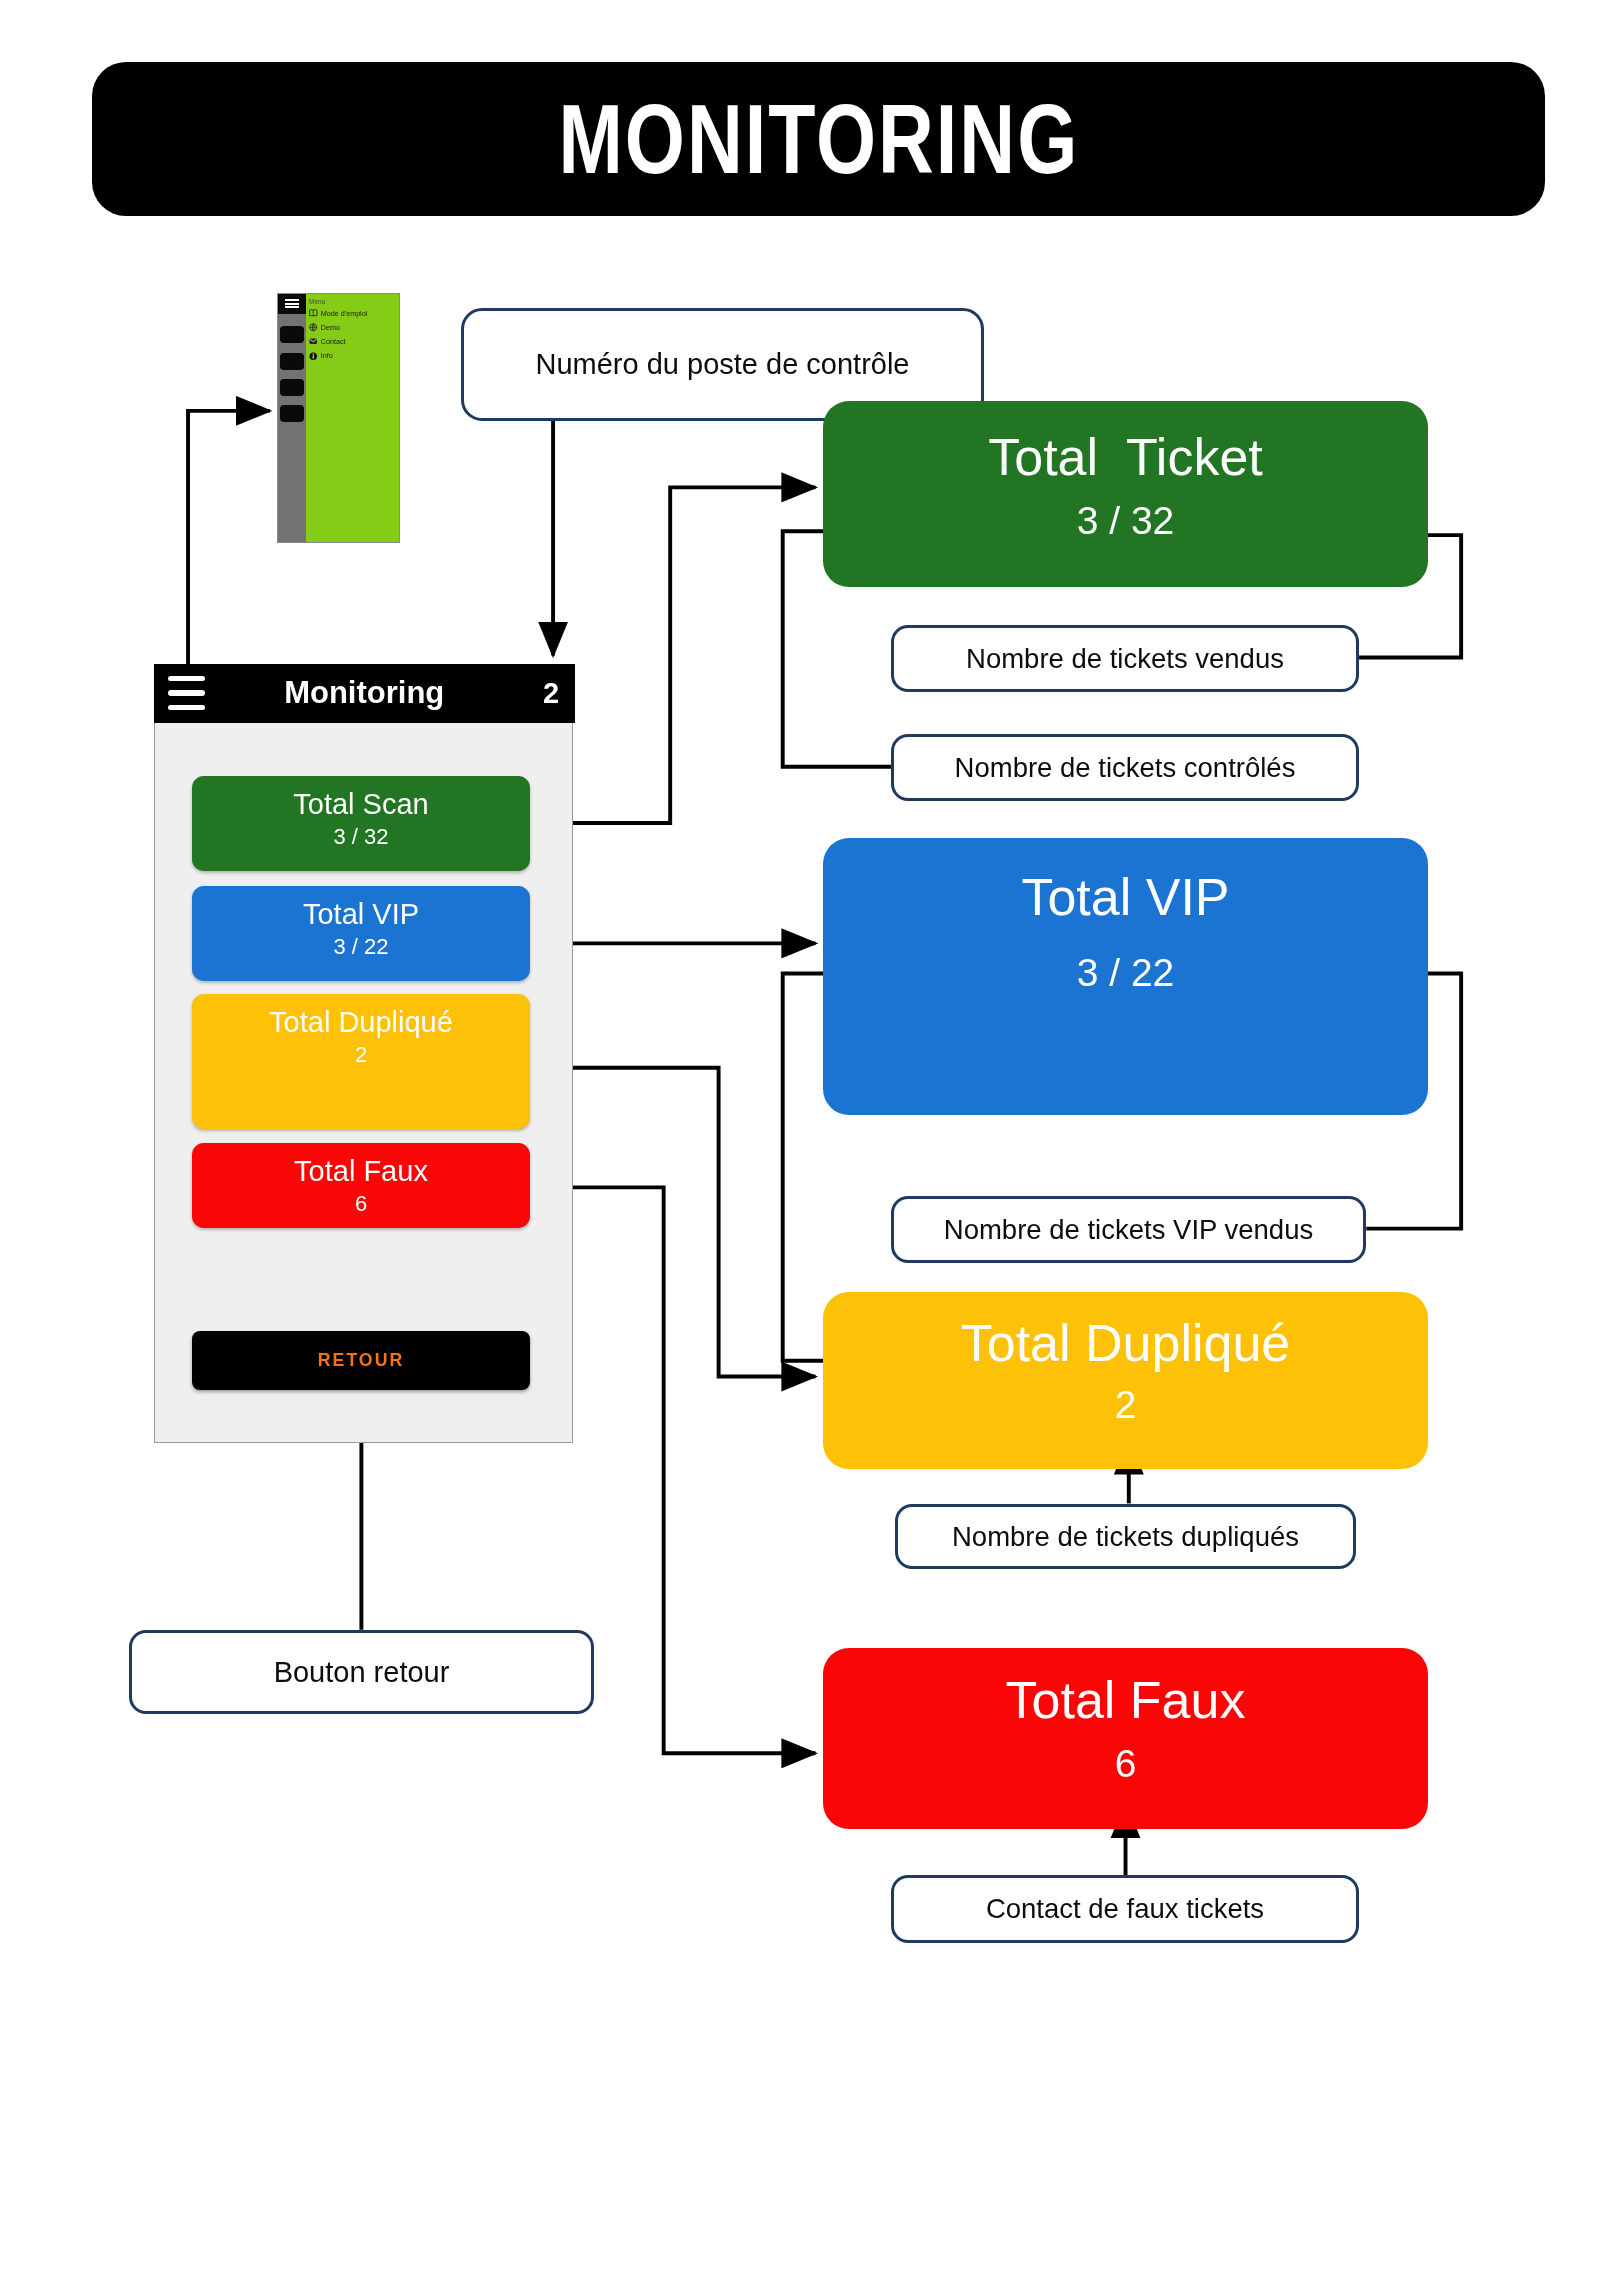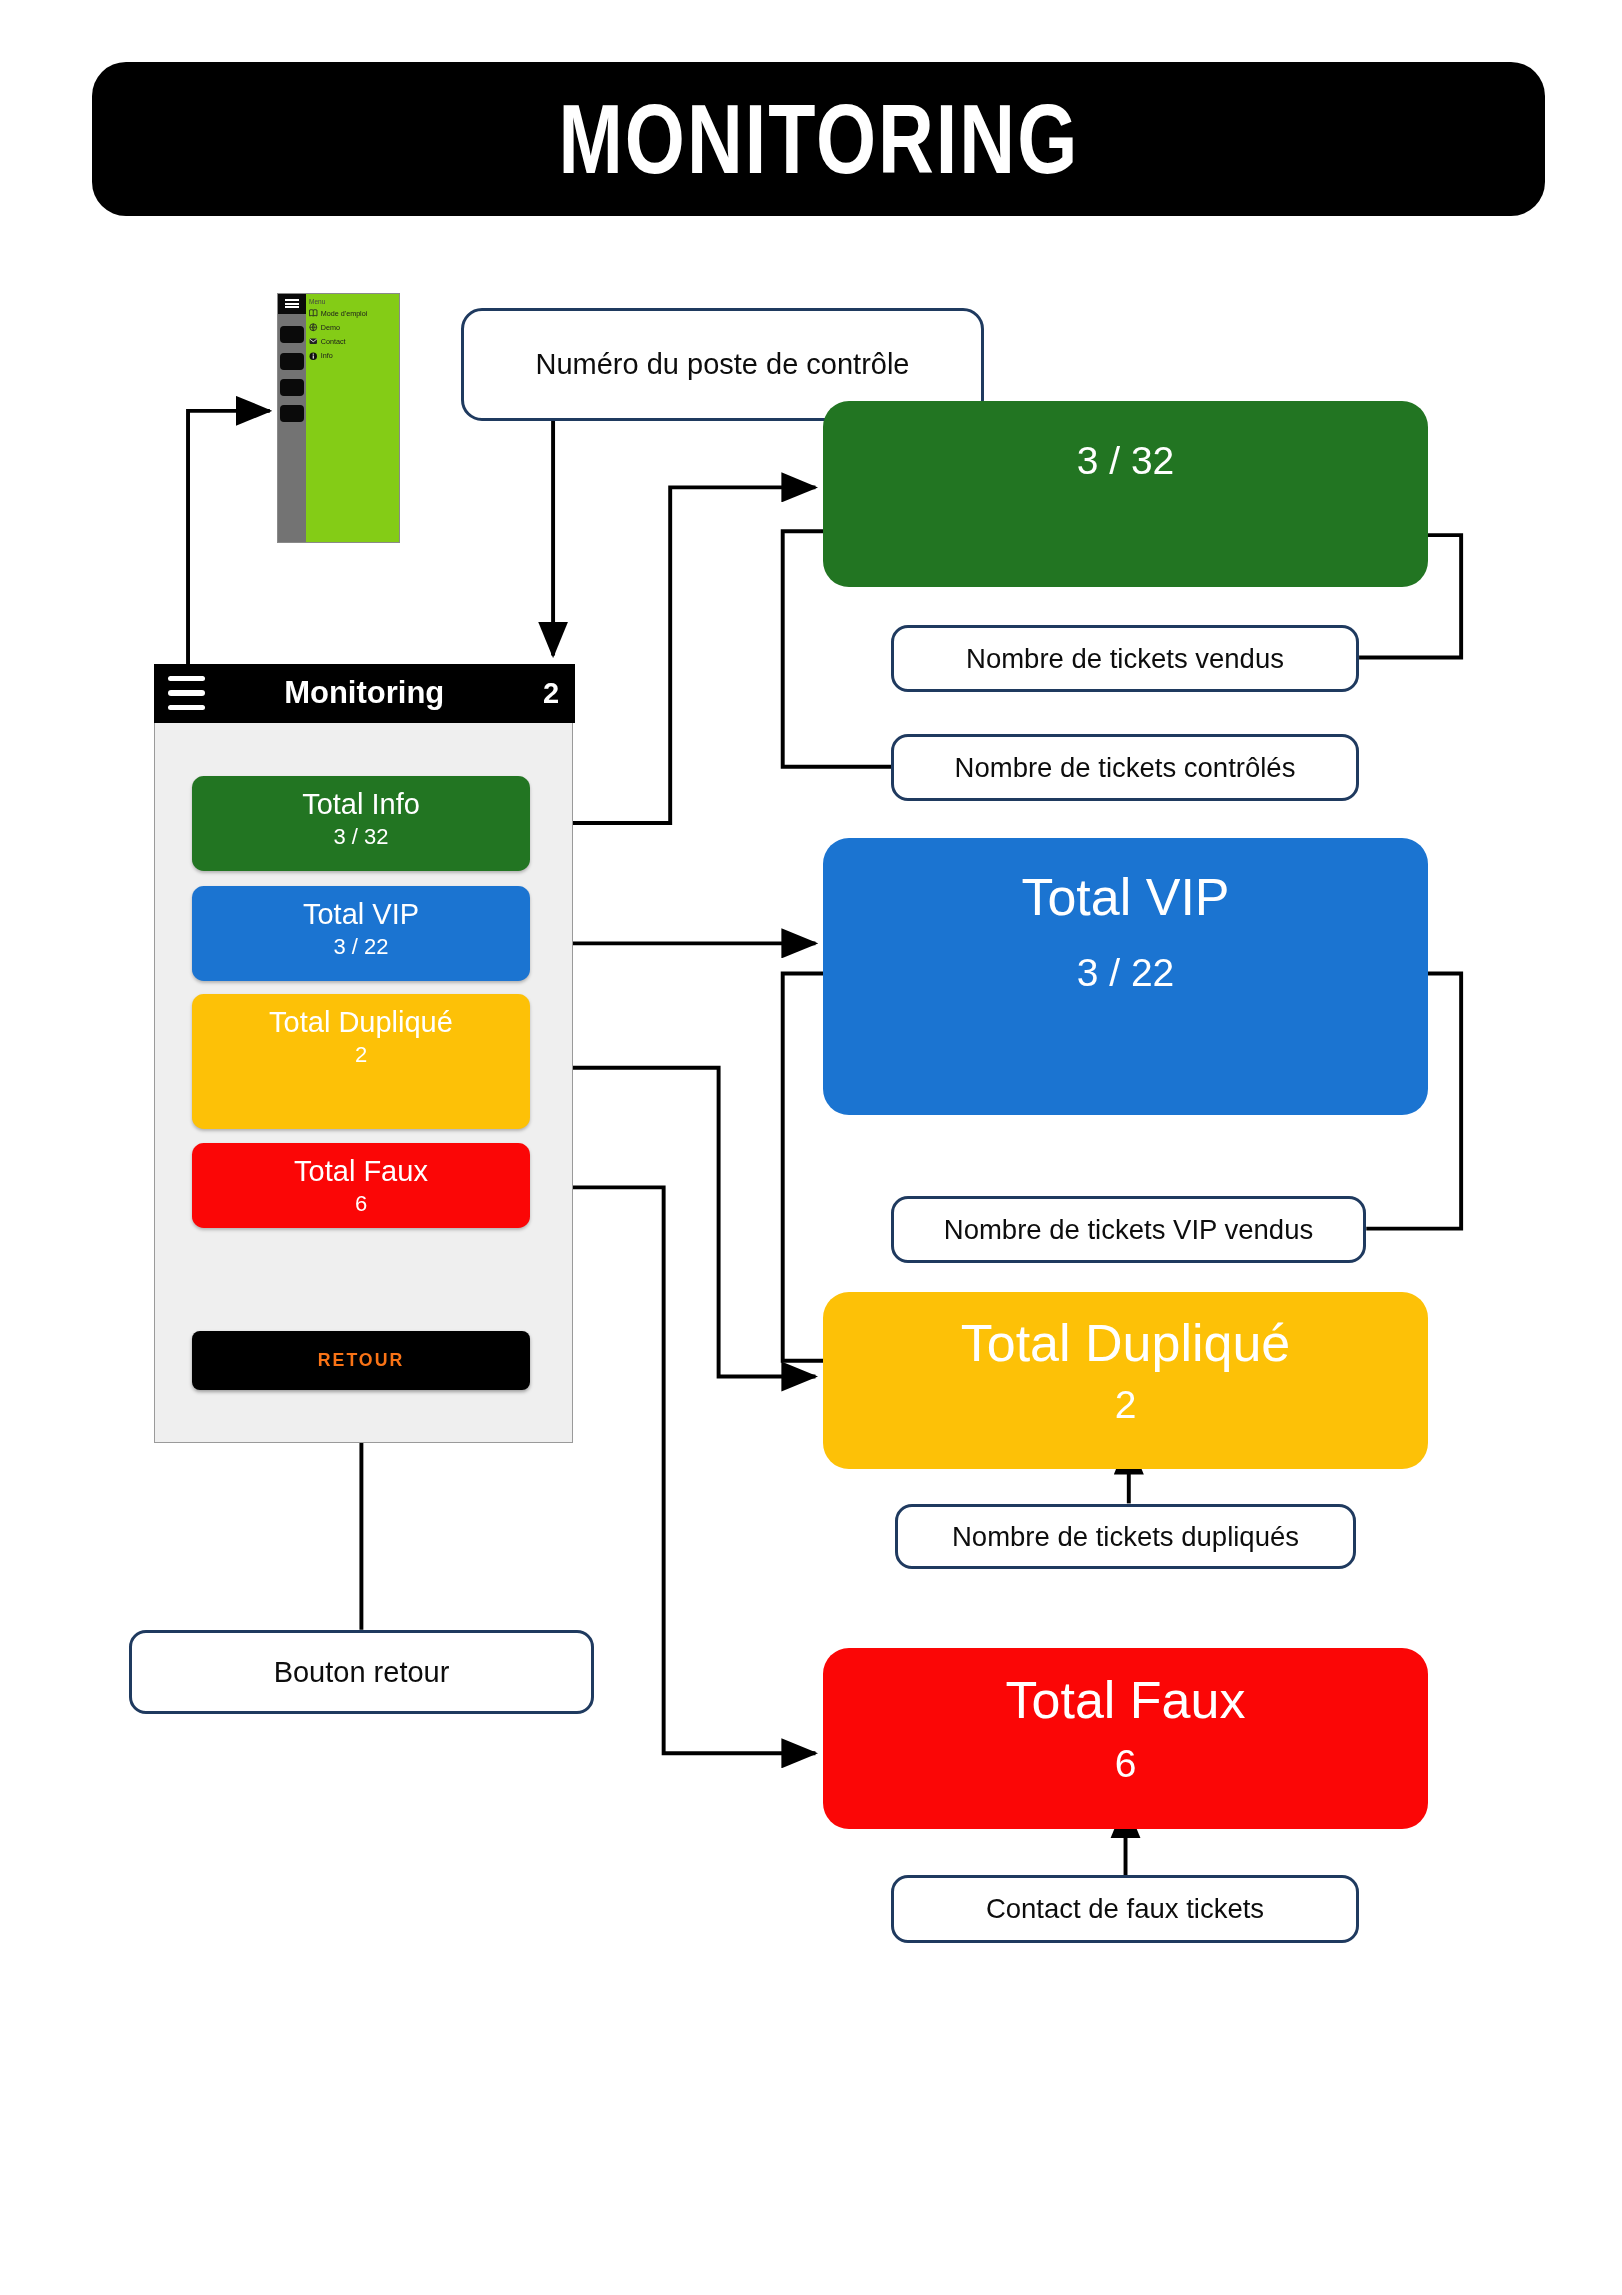--- a/index.html
+++ b/index.html
@@ -189,40 +189,41 @@
     <div class="burger">
         <span></span>
         <span></span>
         <span></span>
       </div>
     <div class="phone-title">Monitoring</div>
     <div class="phone-badge">2</div>
   </div>
 
   <div class="p-btn p-btn-scan" style="background-color: rgb(34, 117, 34);">
-    <div class="p-btn-label">Total Info</div>
+    <div class="p-btn-label">Total Scan</div>
     <div class="p-btn-value">3 / 32</div>
   </div>
   <div class="p-btn p-btn-vip" style="background-color: rgb(27, 116, 209);">
     <div class="p-btn-label">Total VIP</div>
     <div class="p-btn-value">3 / 22</div>
   </div>
   <div class="p-btn p-btn-dup" style="background-color: rgb(253, 193, 7);">
     <div class="p-btn-label">Total Dupliqué</div>
     <div class="p-btn-value">2</div>
   </div>
   <div class="p-btn p-btn-faux" style="background-color: rgb(251, 6, 6);">
     <div class="p-btn-label">Total Faux</div>
     <div class="p-btn-value">6</div>
   </div>
 
   <div class="p-retour">RETOUR</div>
 </div>
 
 <div class="abs card card-ticket" style="background-color: rgb(34, 117, 34);">
+  <div class="card-title">Total  Ticket</div>
   <div class="card-value">3 / 32</div>
 </div>
 <div class="abs card card-vip" style="background-color: rgb(27, 116, 209);">
   <div class="card-title">Total VIP</div>
   <div class="card-value">3 / 22</div>
 </div>
 <div class="abs card card-duplique" style="background-color: rgb(253, 193, 7);">
   <div class="card-title">Total Dupliqué</div>
   <div class="card-value">2</div>
 </div>

